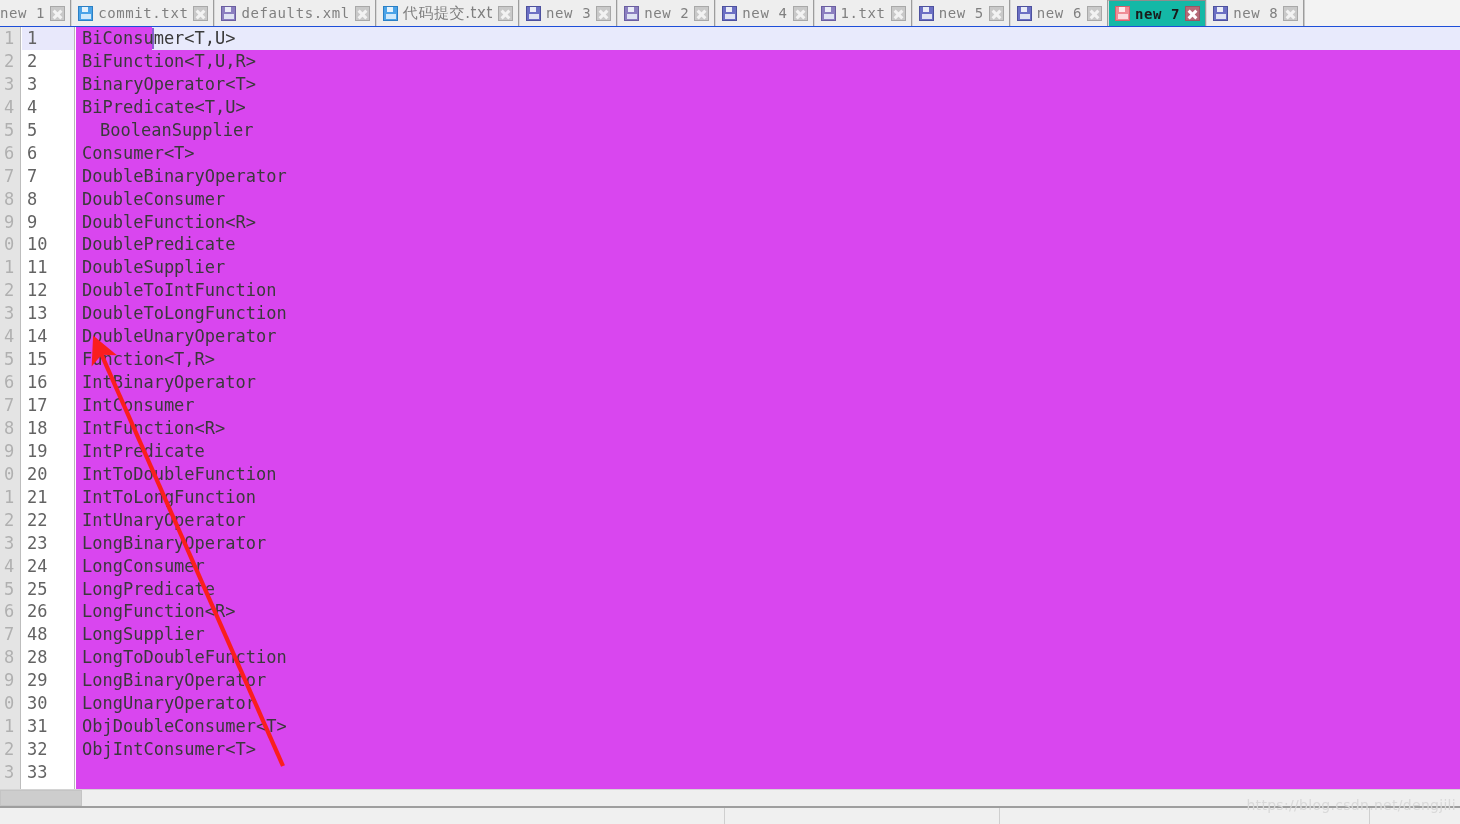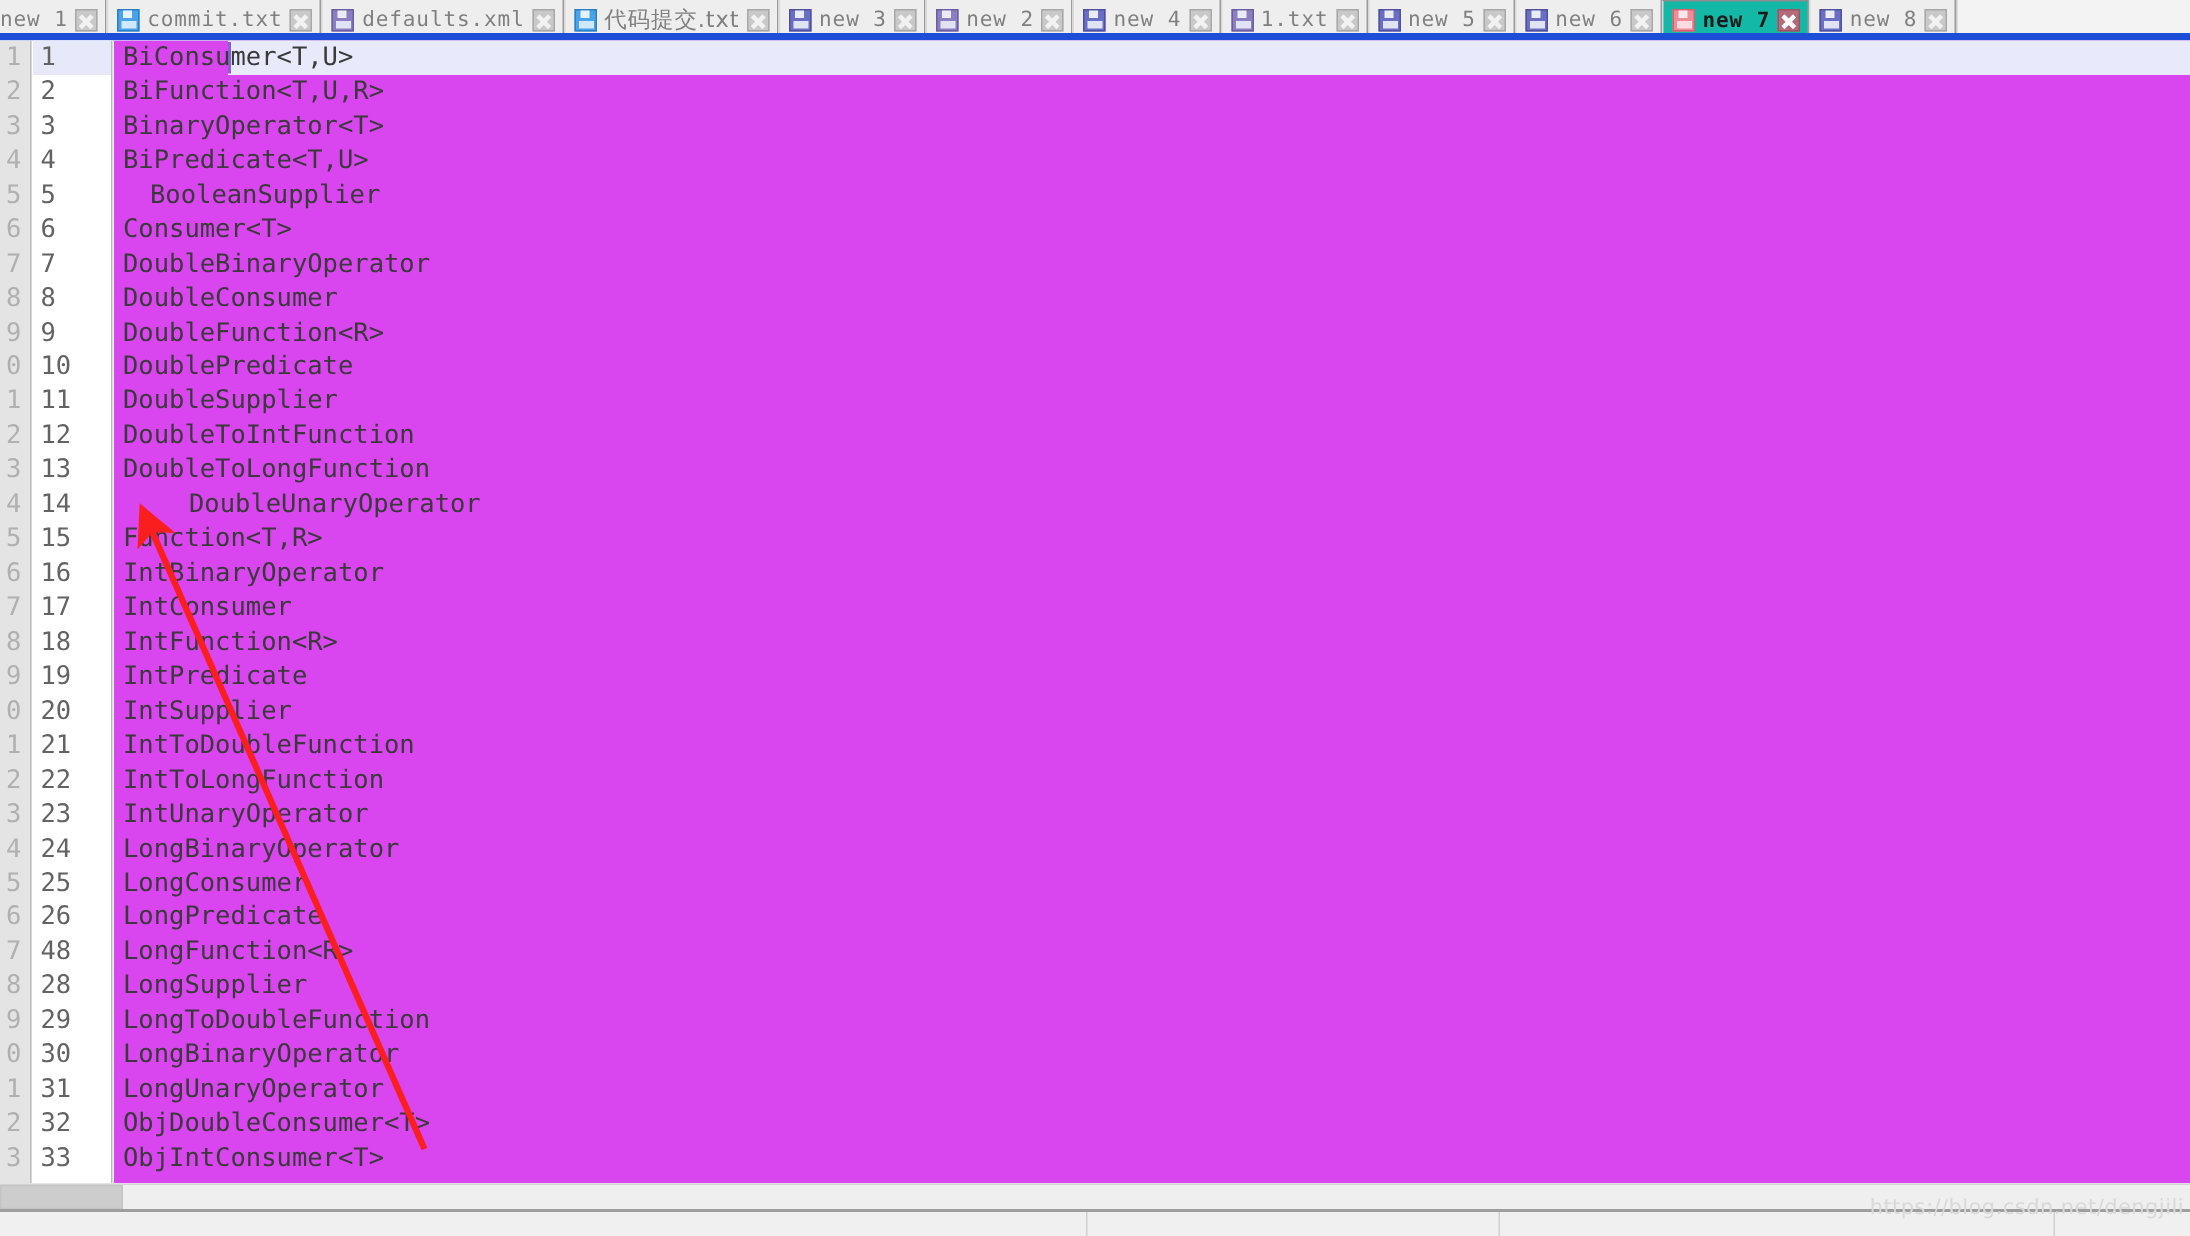--- a/index.html
+++ b/index.html
@@ -8,21 +8,21 @@
     background:#ffffff;
     font-family:"DejaVu Sans Mono","Liberation Mono",monospace;
     -webkit-font-smoothing:none;
   }
   #app{position:relative;width:1460px;height:824px;}
 
   
   .tabbar{
     position:absolute;left:0;top:0;width:1460px;height:27px;
     background:#f0f0f0;
-    border-bottom:5px solid #1d4ed8;
+    border-bottom:1px solid #1d4ed8;
     display:flex;align-items:stretch;
     box-sizing:border-box;
     overflow:hidden;
   }
   .tab{
     display:flex;align-items:center;
     height:26px;box-sizing:border-box;
     padding:0 5px 0 6px;
     gap:5px;
     background:#eeeeee;
@@ -363,27 +363,26 @@
         <div class="ln-row" style="position: relative;">BiPredicate&lt;T,U&gt;</div>
         <div class="ln-row" style="position: relative; padding-left: 24px;">BooleanSupplier</div>
         <div class="ln-row" style="position: relative;">Consumer&lt;T&gt;</div>
         <div class="ln-row" style="position: relative;">DoubleBinaryOperator</div>
         <div class="ln-row" style="position: relative;">DoubleConsumer</div>
         <div class="ln-row" style="position: relative;">DoubleFunction&lt;R&gt;</div>
         <div class="ln-row" style="position: relative;">DoublePredicate</div>
         <div class="ln-row" style="position: relative;">DoubleSupplier</div>
         <div class="ln-row" style="position: relative;">DoubleToIntFunction</div>
         <div class="ln-row" style="position: relative;">DoubleToLongFunction</div>
-        <div class="ln-row" style="position: relative; margin-left: 44px;">DoubleUnaryOperator</div>
+        <div class="ln-row" style="position: relative;">DoubleUnaryOperator</div>
         <div class="ln-row" style="position: relative;">Function&lt;T,R&gt;</div>
         <div class="ln-row" style="position: relative;">IntBinaryOperator</div>
         <div class="ln-row" style="position: relative;">IntConsumer</div>
         <div class="ln-row" style="position: relative;">IntFunction&lt;R&gt;</div>
         <div class="ln-row" style="position: relative;">IntPredicate</div>
-        <div class="ln-row" style="position: relative;">IntSupplier</div>
         <div class="ln-row" style="position: relative;">IntToDoubleFunction</div>
         <div class="ln-row" style="position: relative;">IntToLongFunction</div>
         <div class="ln-row" style="position: relative;">IntUnaryOperator</div>
         <div class="ln-row" style="position: relative;">LongBinaryOperator</div>
         <div class="ln-row" style="position: relative;">LongConsumer</div>
         <div class="ln-row" style="position: relative;">LongPredicate</div>
         <div class="ln-row" style="position: relative;">LongFunction&lt;R&gt;</div>
         <div class="ln-row" style="position: relative;">LongSupplier</div>
         <div class="ln-row" style="position: relative;">LongToDoubleFunction</div>
         <div class="ln-row" style="position: relative;">LongBinaryOperator</div>

